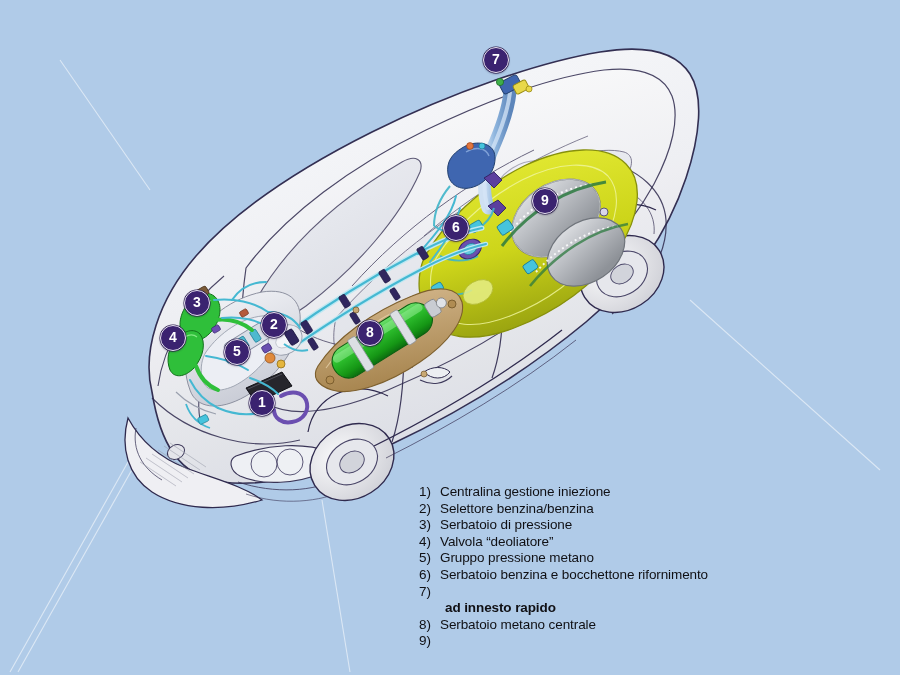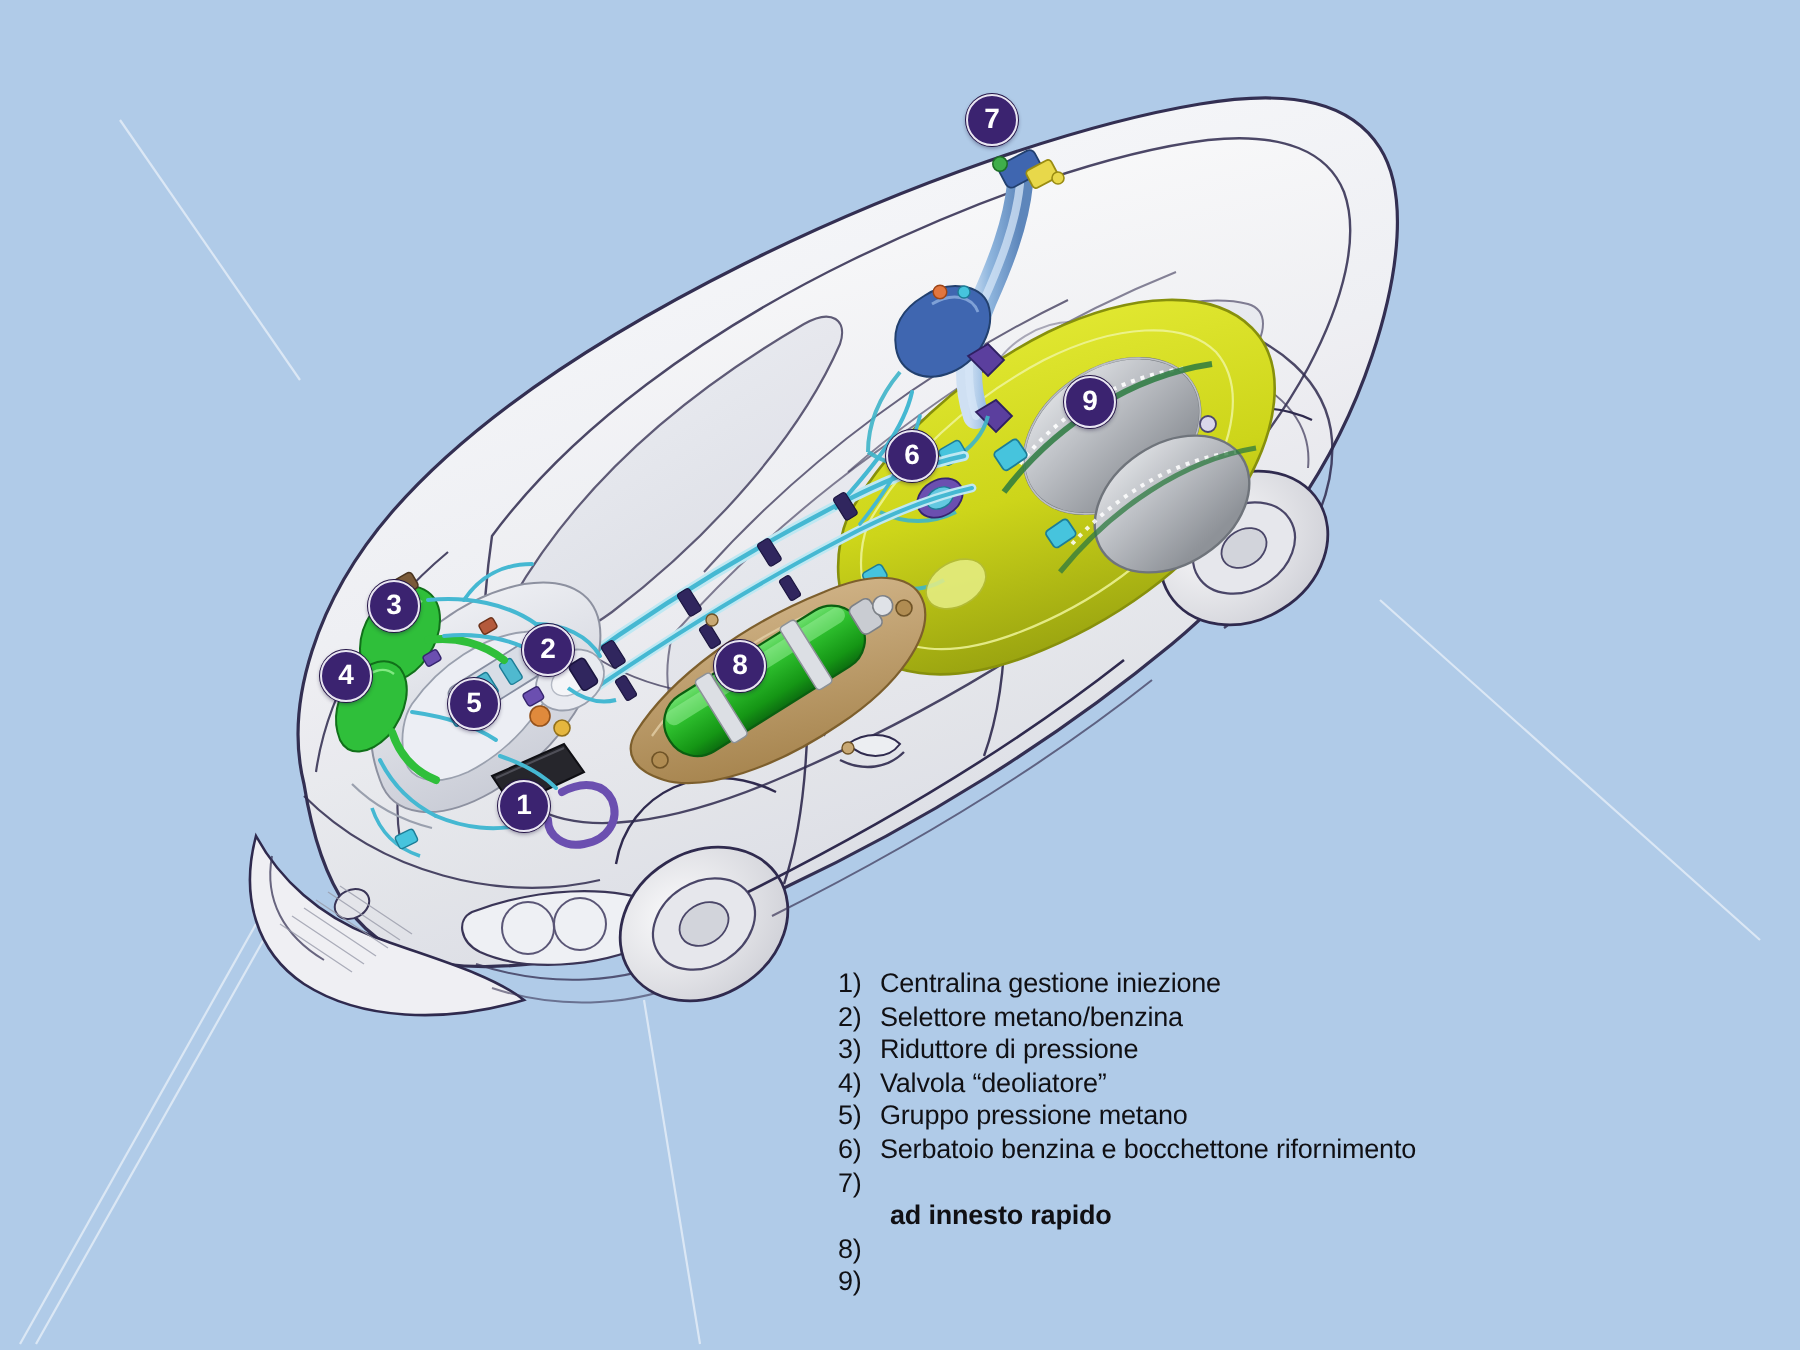--- a/index.html
+++ b/index.html
@@ -440,25 +440,25 @@
   <div class="marker" style="left:357px;top:320px;">8</div>
   <div class="marker" style="left:532px;top:188px;">9</div>
 
   <div id="legend">
     <div class="leg-row">
       <span class="leg-num">1)</span>
       <span class="leg-txt">Centralina gestione iniezione</span>
     </div>
     <div class="leg-row">
       <span class="leg-num">2)</span>
-      <span class="leg-txt">Selettore metano/benzina</span>
+      <span class="leg-txt">Selettore benzina/benzina</span>
     </div>
     <div class="leg-row">
       <span class="leg-num">3)</span>
-      <span class="leg-txt">Riduttore di pressione</span>
+      <span class="leg-txt">Serbatoio di pressione</span>
     </div>
     <div class="leg-row">
       <span class="leg-num">4)</span>
       <span class="leg-txt">Valvola “deoliatore”</span>
     </div>
     <div class="leg-row">
       <span class="leg-num">5)</span>
       <span class="leg-txt">Gruppo pressione metano</span>
     </div>
     <div class="leg-row">
@@ -467,19 +467,20 @@
     </div>
     <div class="leg-row">
       <span class="leg-num">7)</span>
     </div>
     <div class="leg-row cont">
       <span class="leg-num"></span>
       <span class="leg-txt">ad innesto rapido</span>
     </div>
     <div class="leg-row">
       <span class="leg-num">8)</span>
+      <span class="leg-txt">Serbatoio metano centrale</span>
     </div>
     <div class="leg-row">
       <span class="leg-num">9)</span>
     </div>
   </div>
 
 </div>
 
 </body></html>

